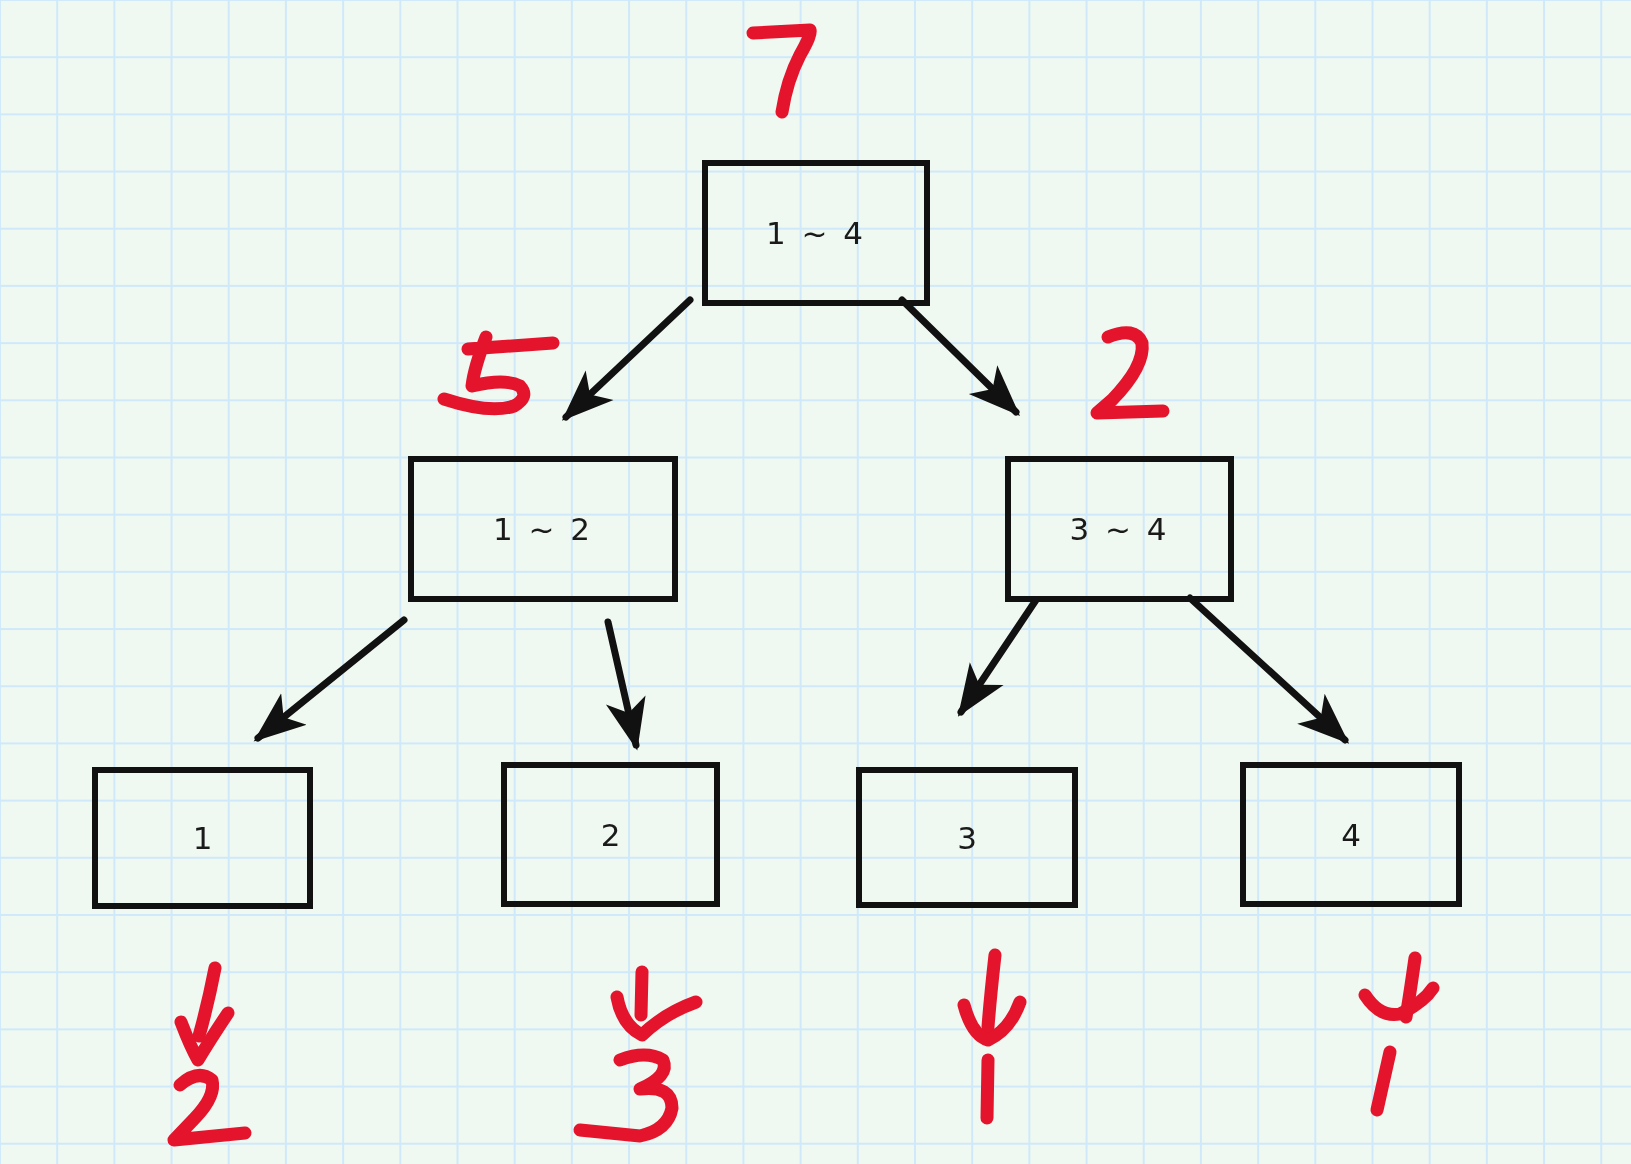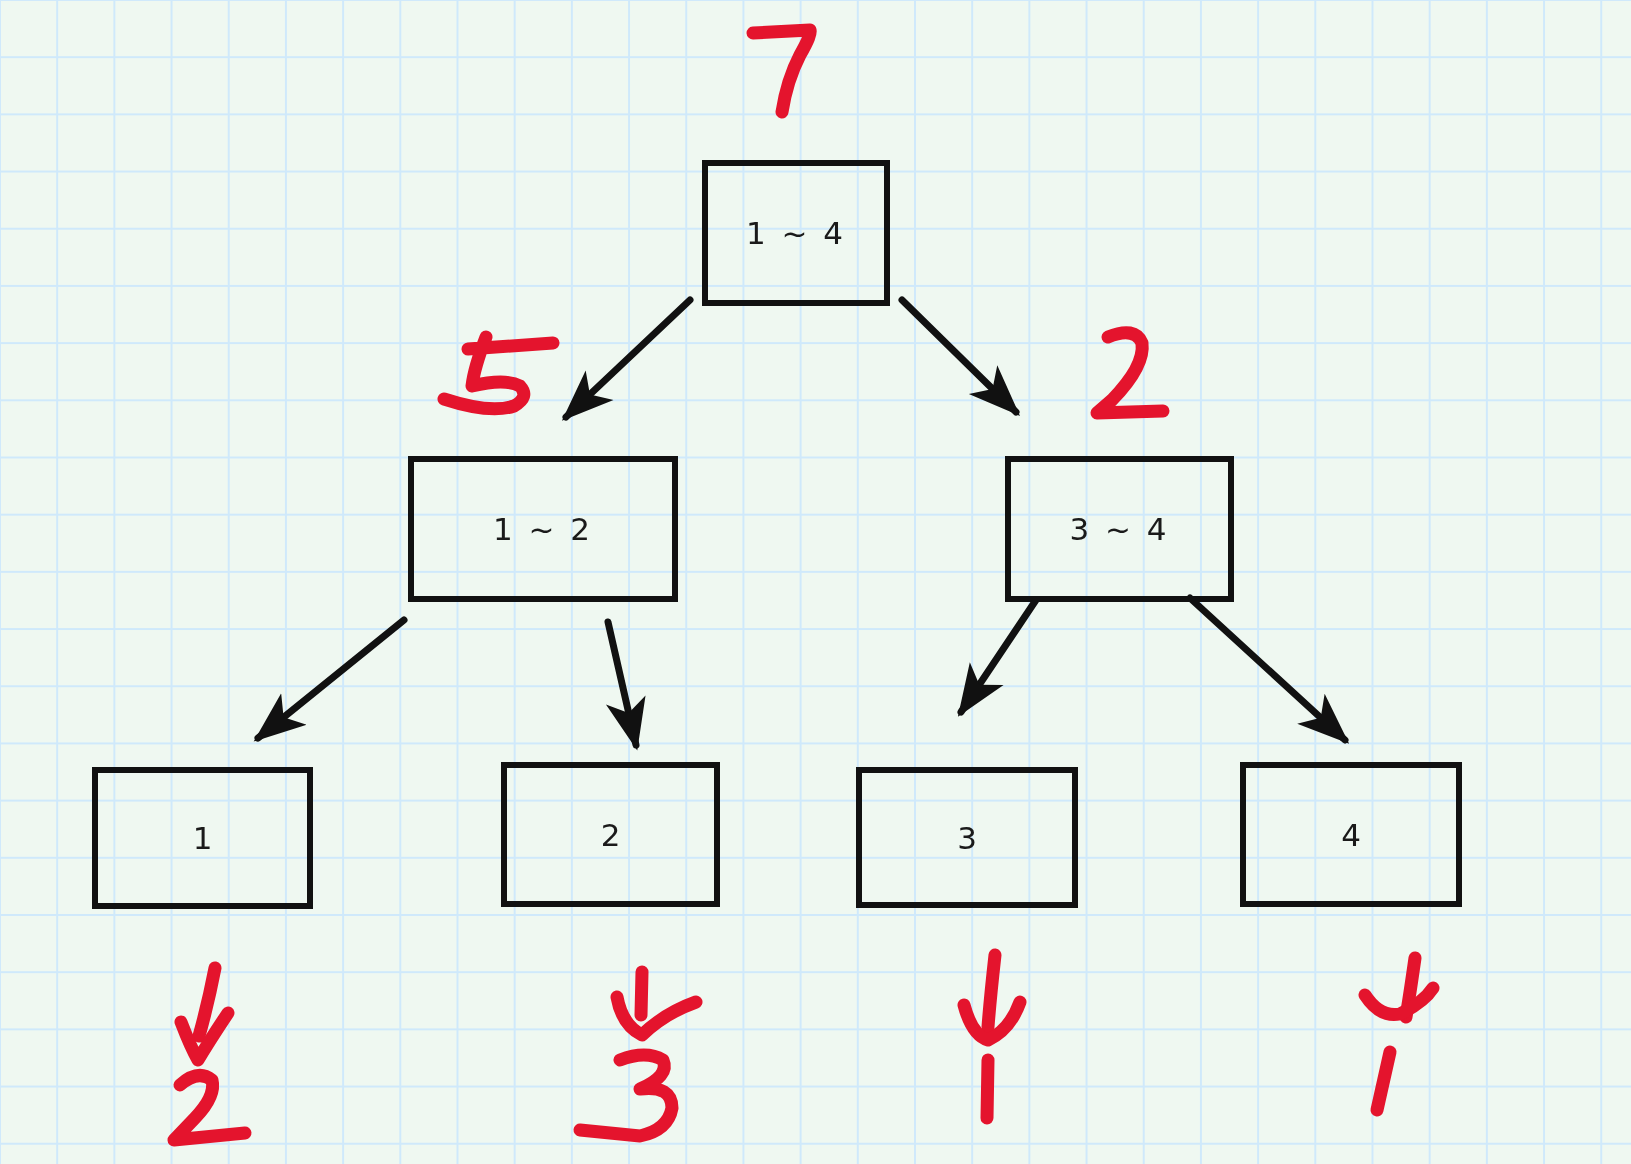--- a/index.html
+++ b/index.html
@@ -90,21 +90,21 @@
       <path d="M995,955 Q990,1000 988,1027"></path>
       <path d="M964,1005 Q972,1035 988,1040 Q1010,1030 1020,1002"></path>
       <path d="M988,1060 L987,1118"></path>
 
       <path d="M1415,958 Q1409,1000 1406,1017"></path>
       <path d="M1365,995 Q1380,1018 1400,1014 Q1424,1002 1433,988"></path>
       <path d="M1390,1052 L1377,1110"></path>
     </g>
   </svg>
 
-  <div class="node-box" style="left:702px; top:160px; width:188px; height:146px;">
+  <div class="node-box" style="left:702px; top:160px; width:228px; height:146px;">
     <span class="node-label">1 ~ 4</span>
   </div>
 
   <div class="node-box" style="left:408px; top:456px; width:270px; height:146px;">
     <span class="node-label">1 ~ 2</span>
   </div>
 
   <div class="node-box" style="left:1005px; top:456px; width:229px; height:146px;">
     <span class="node-label">3 ~ 4</span>
   </div>

